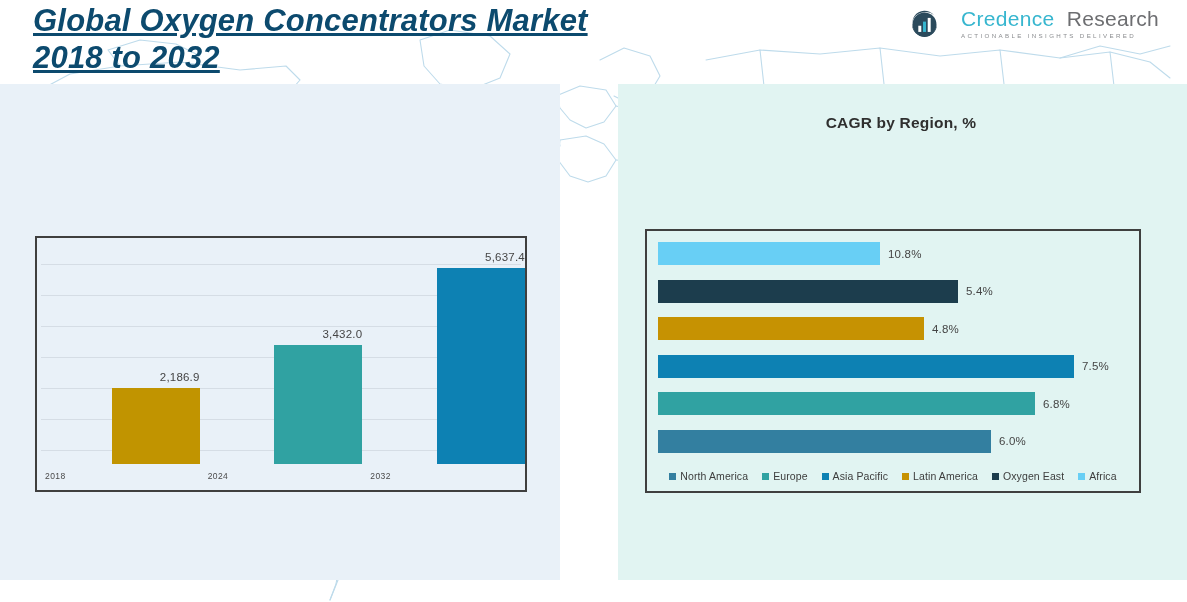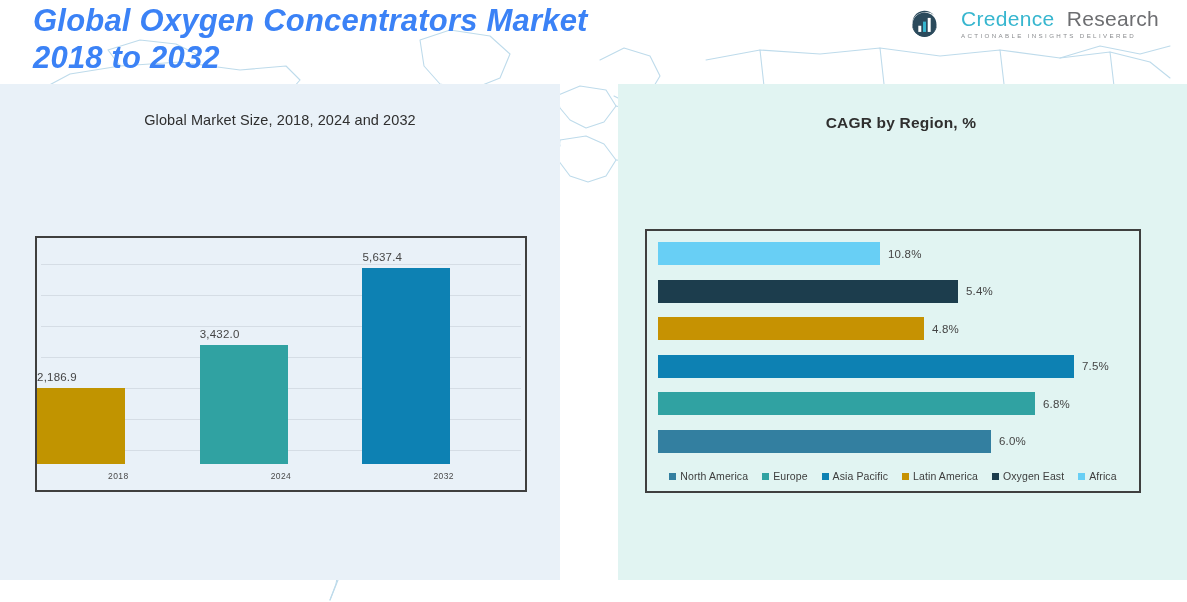--- a/index.html
+++ b/index.html
@@ -55,23 +55,24 @@
   }
   #page-title {
     position: absolute;
     left: 33px;
     top: 2px;
     width: 760px;
     font-size: 31px;
     line-height: 37px;
     font-weight: bold;
     font-style: italic;
-    color: #3b82f6;
+    color: #0c4a6e;
     letter-spacing: 0.2px;
     white-space: pre-line;
+    text-decoration: underline;
   }
 
   
   #logo {
     position: absolute;
     right: 28px;
     top: 4px;
     height: 40px;
     display: flex;
     align-items: center;
@@ -168,21 +169,21 @@
     align-items: flex-end;
     justify-content: space-around;
   }
   .v-bar-slot {
     width: 33.3%;
     height: 100%;
     position: relative;
     display: flex;
     flex-direction: column;
     justify-content: flex-end;
-    align-items: flex-start;
+    align-items: flex-end;
   }
   .v-bar-value {
     font-size: 11.5px;
     color: #454545;
     margin-bottom: 5px;
     letter-spacing: 0.2px;
   }
   .v-bar {
     width: 88px;
   }
@@ -190,24 +191,25 @@
     position: absolute;
     left: 0; right: 0;
     bottom: 4px;
     height: 20px;
     display: flex;
     align-items: center;
     justify-content: space-around;
   }
   .v-axis-label {
     width: 33.3%;
-    text-align: center;
+    text-align: left;
     font-size: 8.5px;
     color: #4a4a4a;
     letter-spacing: 0.4px;
+    padding-left: 8px;
   }
 
   
   #h-plot-area {
     position: absolute;
     left: 11px;
     right: 8px;
     top: 11px;
     bottom: 38px;
     display: flex;
@@ -369,21 +371,20 @@
       <div id="logo-wordmark">
         <span class="w1">Credence</span>
         <span>&nbsp;</span><span class="w2">Research</span>
       </div>
       <div id="logo-tagline">Actionable Insights Delivered</div>
     </div>
   </div>
 </div>
 
 <div class="chart-title" id="left-title">
-  <div class="t-line1">Global Market Size, 2018, 2024 and 2032</div>
 </div>
 
 <div class="plot-frame" id="left-plot">
   <div class="v-gridlines" id="v-gridlines">
       <div class="v-gridline" style="top: 26px;"></div>
       <div class="v-gridline" style="top: 57px;"></div>
       <div class="v-gridline" style="top: 88px;"></div>
       <div class="v-gridline" style="top: 119px;"></div>
       <div class="v-gridline" style="top: 150px;"></div>
       <div class="v-gridline" style="top: 181px;"></div>

